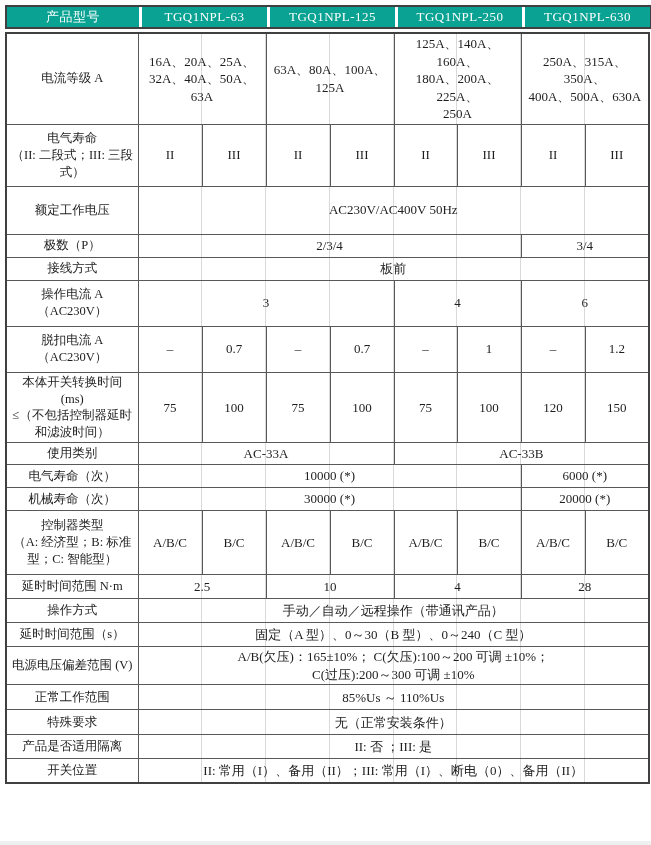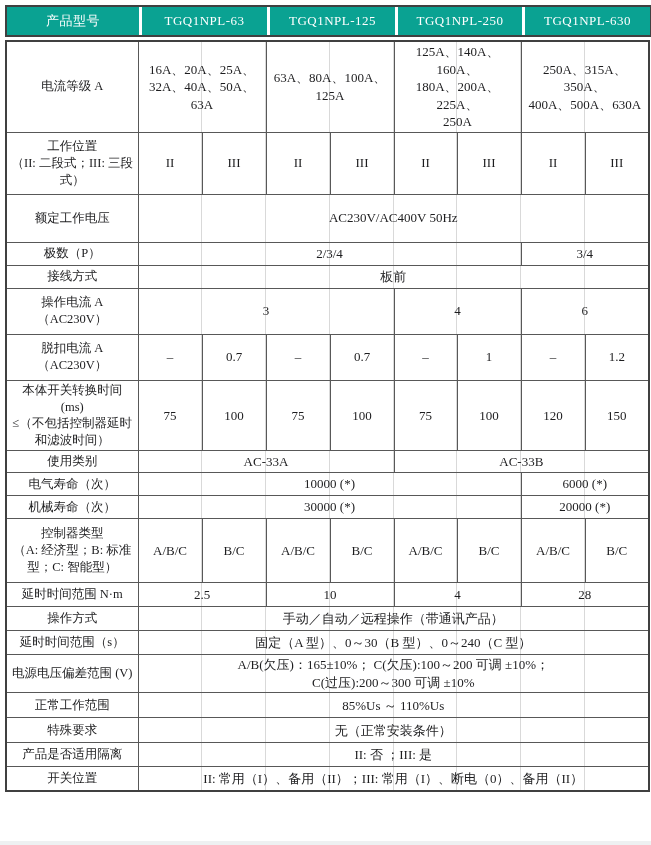--- a/index.html
+++ b/index.html
@@ -22,21 +22,21 @@
   
   .hdr-table {
     border: 2px solid var(--line-dark);
     margin-bottom: 3px;
   }
   .hdr-table th {
     background: var(--accent);
     color: #ffffff;
     font-weight: normal;
     font-size: 13px;
-    height: 28px;
+    height: 20px;
     text-align: center;
     vertical-align: middle;
     padding: 0 0;
     letter-spacing: 0.5px;
   }
   .hdr-table th + th { border-left: 3px solid #ffffff; margin-top: 20px; }
   
   .body-wrap { position: relative; }
   .body-table {
     position: relative;
@@ -132,21 +132,21 @@
 32A、40A、50A、63A</td>
             <td colspan="2">63A、80A、100A、
 125A</td>
             <td colspan="2">125A、140A、160A、
 180A、200A、225A、
 250A</td>
             <td colspan="2">250A、315A、350A、
 400A、500A、630A</td>
           </tr>
           <tr style="height: 62px;">
-            <th class="lbl">工作位置
+            <th class="lbl">电气寿命
 （II: 二段式；III: 三段式）</th>
             <td colspan="1">II</td>
             <td colspan="1">III</td>
             <td colspan="1">II</td>
             <td colspan="1">III</td>
             <td colspan="1">II</td>
             <td colspan="1">III</td>
             <td colspan="1">II</td>
             <td colspan="1">III</td>
           </tr>

